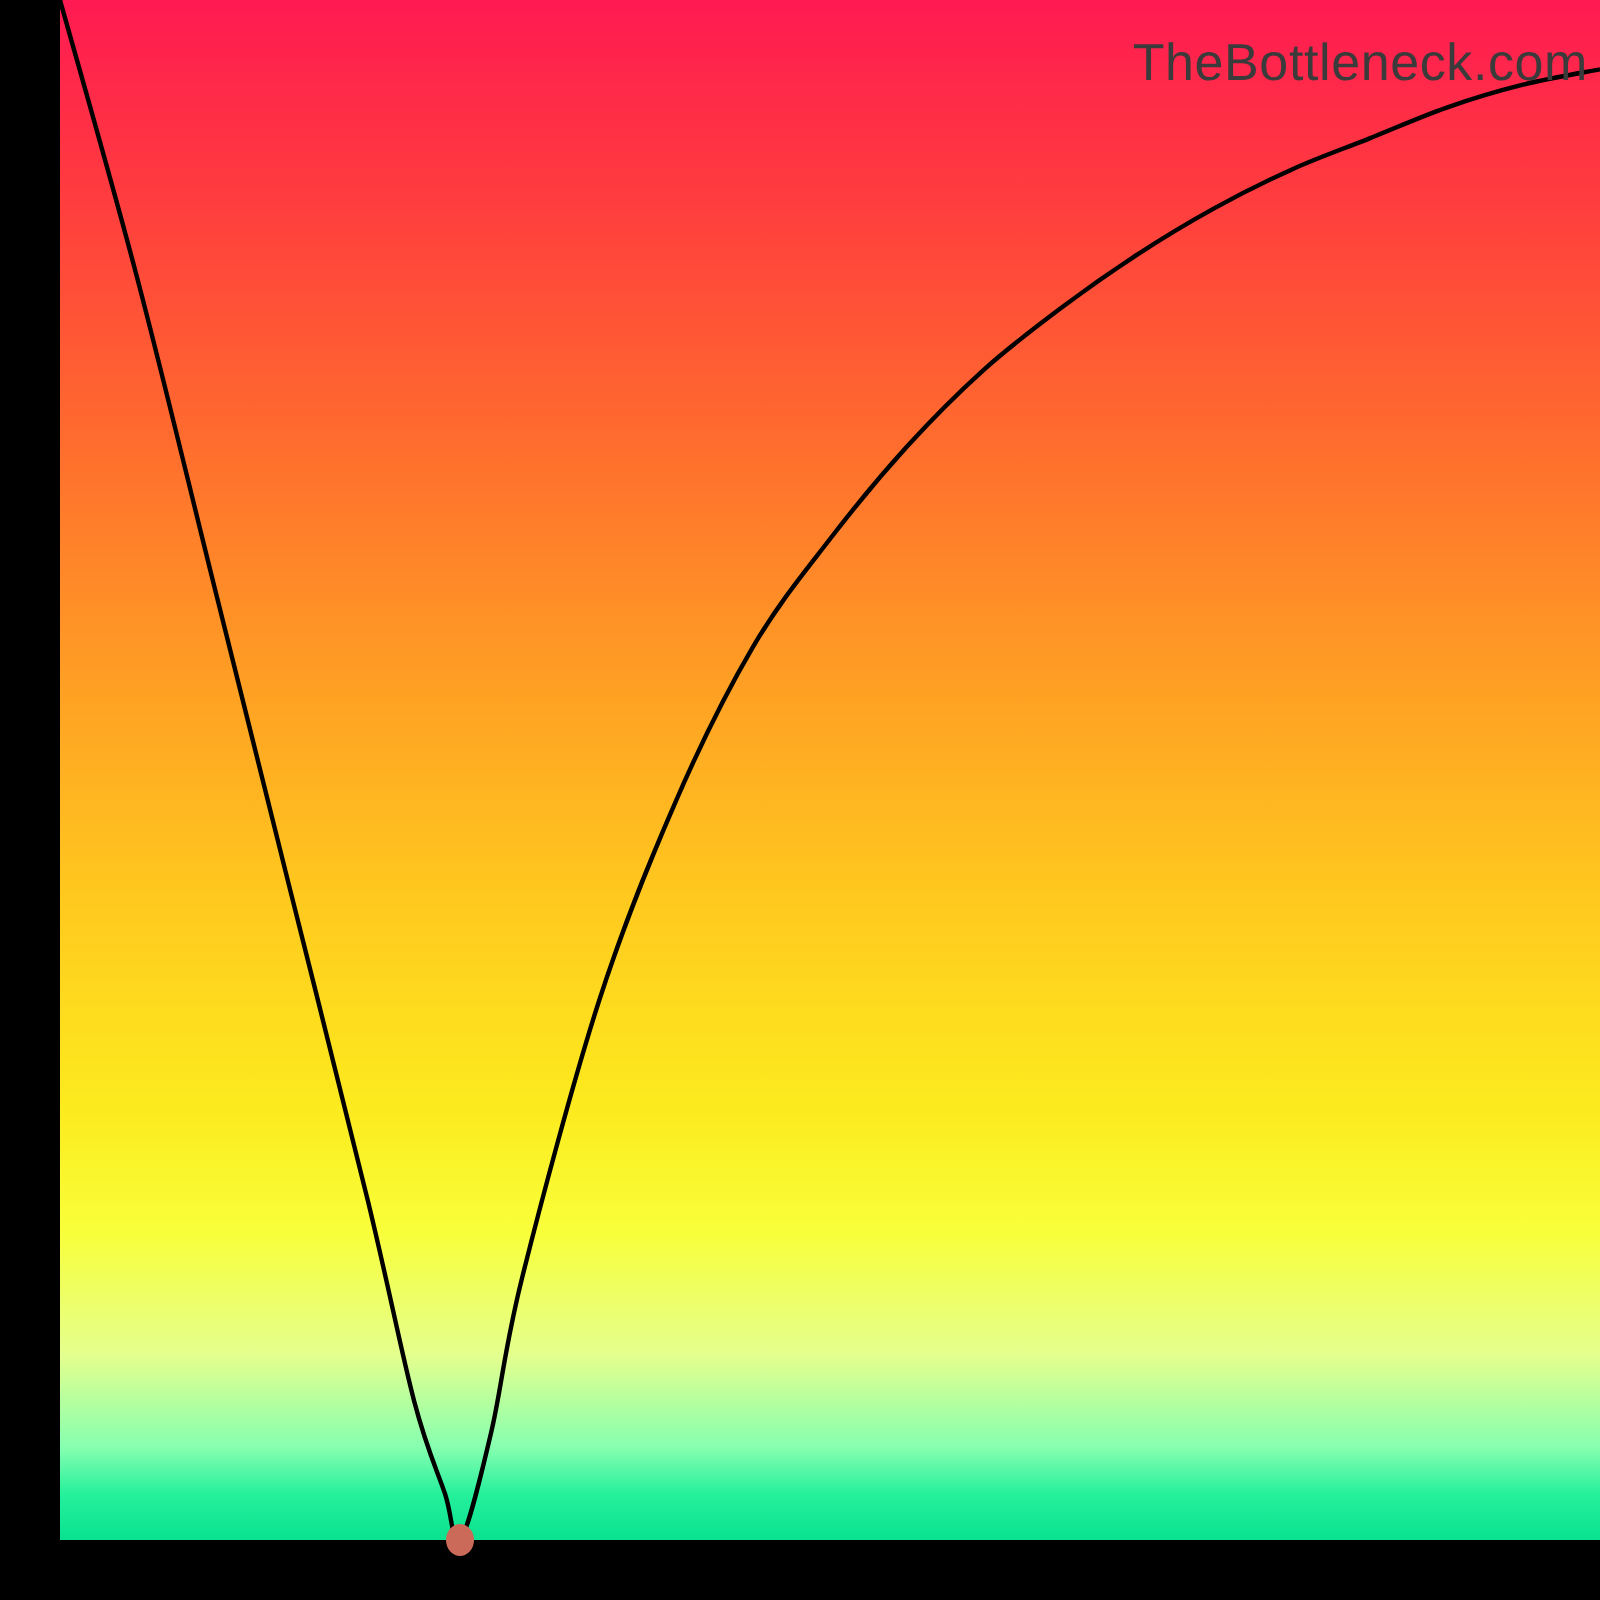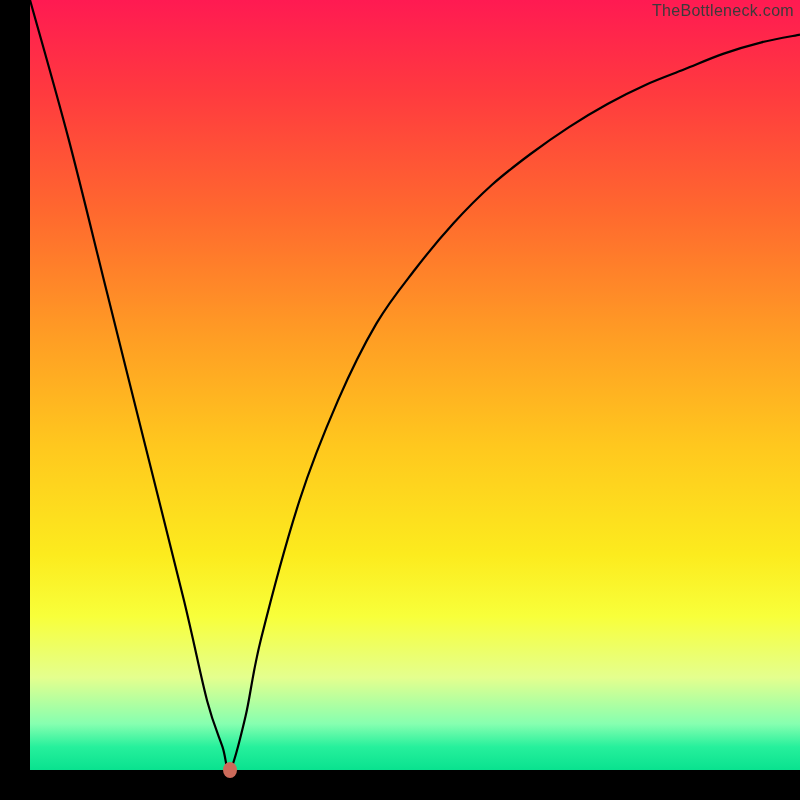--- a/index.html
+++ b/index.html
@@ -38,24 +38,24 @@
     );
   }
   .curve-svg {
     position: absolute;
     inset: 0;
     width: 100%;
     height: 100%;
   }
   .attribution {
     position: absolute;
-    top: 2px;
+    top: 16px;
     right: 6px;
     color: #3b3b3b;
-    font-size: 16px;
+    font-size: 26px;
     font-weight: 500;
     letter-spacing: 0.3px;
   }
   .marker {
     position: absolute;
     width: 14px;
     height: 16px;
     background: #cc6a5a;
     border-radius: 50% / 50%;
     transform: translate(-50%, -50%);

